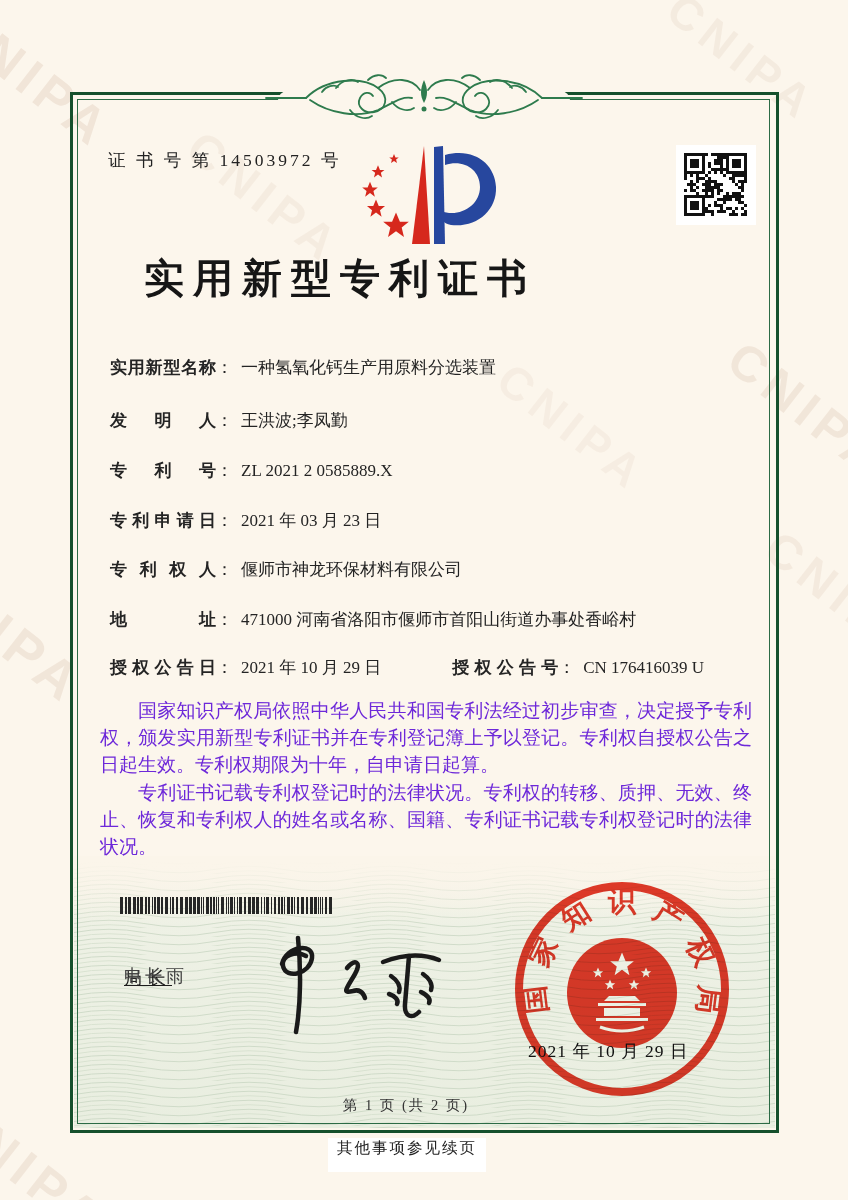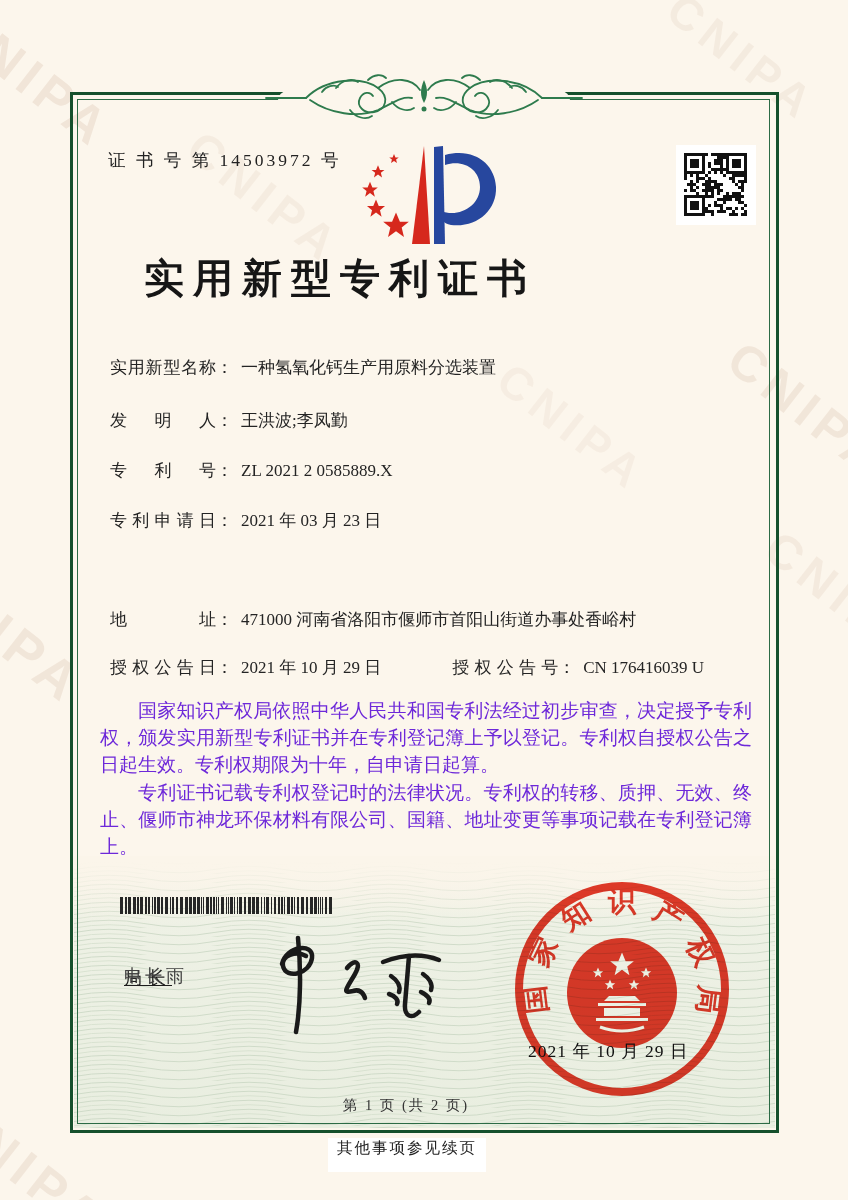--- a/index.html
+++ b/index.html
@@ -29,21 +29,21 @@
     color:#222;z-index:2;
   }
   .logo{position:absolute;left:350px;top:140px;width:152px;height:107px;z-index:2;}
   .qr-box{position:absolute;left:676px;top:145px;width:80px;height:80px;background:#ffffff;z-index:2;}
   .qr-box svg{position:absolute;left:8px;top:8px;}
   .title{
     position:absolute;left:0;top:251px;width:680px;text-align:center;
     font-size:40px;font-weight:700;letter-spacing:9px;color:#161616;z-index:2;
   }
   .row{position:absolute;left:110px;font-size:17px;white-space:nowrap;z-index:2;color:#242424;}
-  .lbl{display:inline-block;width:106px;text-align:justify;text-align-last:justify;vertical-align:bottom;}
+  .lbl{display:inline-block;width:106px;text-align:justify;text-align-last:justify;vertical-align:bottom;font-weight:bold;}
   .colon{display:inline-block;}
   .val{margin-left:8px;}
   .pair2{margin-left:71px;}
   .paras{position:absolute;left:100px;top:697px;width:652px;z-index:2;}
   .paras p{
     margin:0 0 1px 0;font-size:19px;line-height:27px;text-indent:2em;
     color:#6d28d9;text-align:justify;
   }
   
   .band{
@@ -391,30 +391,33 @@
   </div>
   <div class="row" style="top:409px">
     <span class="lbl">发明人</span><span class="colon">：</span><span class="val">王洪波;李凤勤</span>
   </div>
   <div class="row" style="top:459px">
     <span class="lbl">专利号</span><span class="colon">：</span><span class="val">ZL 2021 2 0585889.X</span>
   </div>
   <div class="row" style="top:509px">
     <span class="lbl">专利申请日</span><span class="colon">：</span><span class="val">2021 年 03 月 23 日</span>
   </div>
+  <div class="row" style="top:558px">
+    <span class="lbl">专利权人</span><span class="colon">：</span><span class="val">偃师市神龙环保材料有限公司</span>
+  </div>
   <div class="row" style="top:608px">
     <span class="lbl">地址</span><span class="colon">：</span><span class="val">471000 河南省洛阳市偃师市首阳山街道办事处香峪村</span>
   </div>
   <div class="row" style="top:656px">
     <span><span class="lbl">授权公告日</span><span class="colon">：</span><span class="val">2021 年 10 月 29 日</span></span><span class="pair2"><span class="lbl">授权公告号</span><span class="colon">：</span><span class="val">CN 176416039 U</span></span>
   </div>
 
   <div class="paras">
     <p>国家知识产权局依照中华人民共和国专利法经过初步审查，决定授予专利权，颁发实用新型专利证书并在专利登记簿上予以登记。专利权自授权公告之日起生效。专利权期限为十年，自申请日起算。</p>
-    <p>专利证书记载专利权登记时的法律状况。专利权的转移、质押、无效、终止、偃师市神龙环保材料有限公司、国籍、地址变更等事项记载在专利登记簿上。</p>
+    <p>专利证书记载专利权登记时的法律状况。专利权的转移、质押、无效、终止、恢复和专利权人的姓名或名称、国籍、专利证书记载专利权登记时的法律状况。</p>
   </div>
 
   <svg id="barcode" class="barcode" width="216" height="17" shape-rendering="crispEdges">
       <rect x="0" y="0" width="3" height="17" fill="#262626"></rect>
       <rect x="5" y="0" width="2" height="17" fill="#262626"></rect>
       <rect x="8" y="0" width="3" height="17" fill="#262626"></rect>
       <rect x="13" y="0" width="3" height="17" fill="#262626"></rect>
       <rect x="17" y="0" width="2" height="17" fill="#262626"></rect>
       <rect x="20" y="0" width="3" height="17" fill="#262626"></rect>
       <rect x="25" y="0" width="2" height="17" fill="#262626"></rect>

